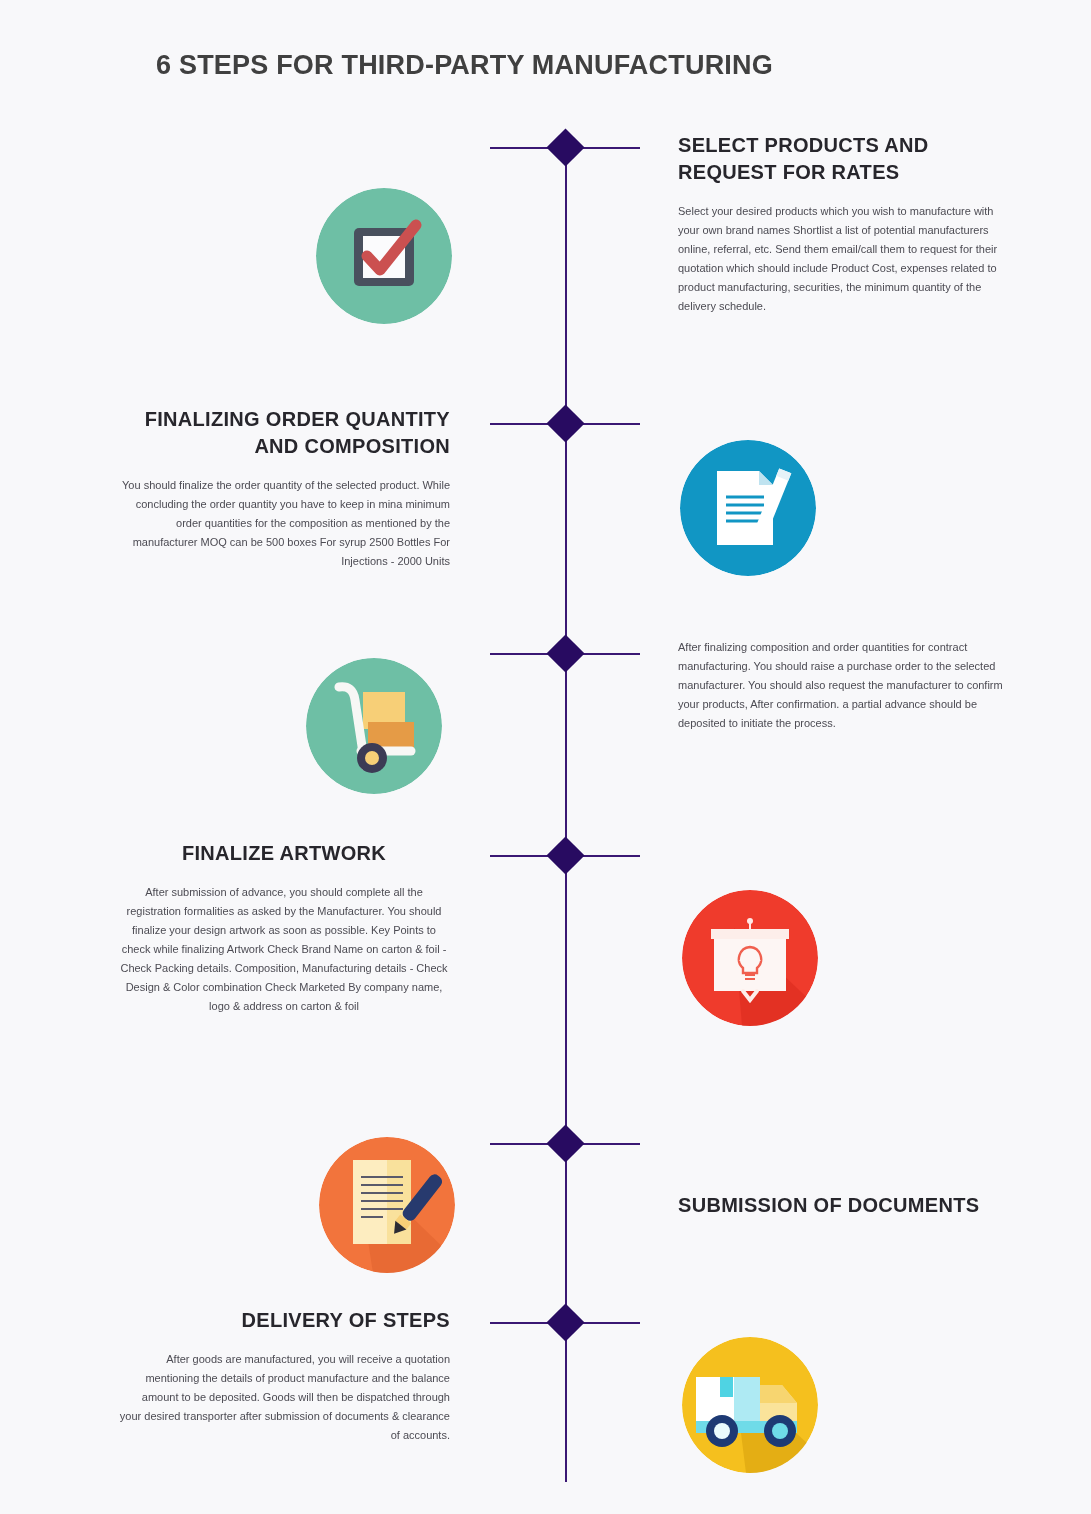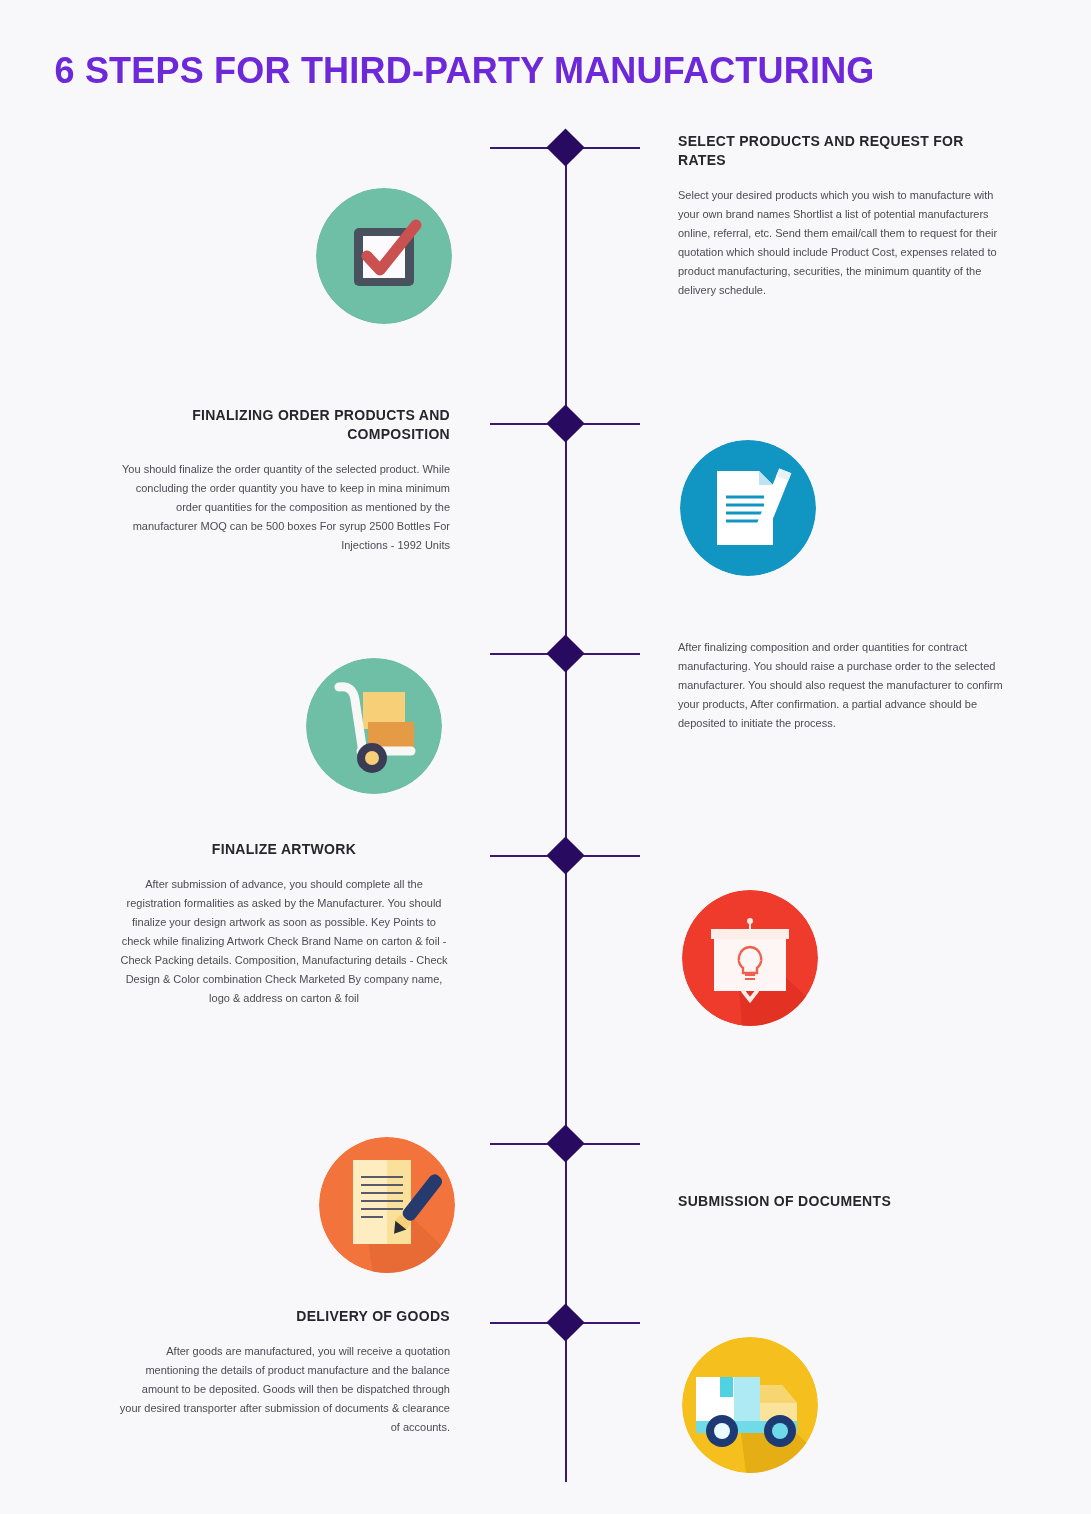--- a/index.html
+++ b/index.html
@@ -13,24 +13,24 @@
     overflow: hidden;
   }
 
   
   .title {
     position: absolute;
     top: 50px;
     left: 0;
     width: 929px;
     text-align: center;
-    font-size: 36px;
+    font-size: 27px;
     font-weight: bold;
     letter-spacing: 0.2px;
-    color: #6d28d9;
+    color: #404040;
   }
 
   
   .spine {
     position: absolute;
     left: 565px;
     top: 133px;
     width: 2px;
     height: 1349px;
     background: #3b1874;
@@ -52,21 +52,21 @@
     background: #3b1874;
     z-index: 2;
   }
 
   
   .step-text {
     position: absolute;
     width: 332px;
   }
   .step-text h2 {
-    font-size: 14px;
+    font-size: 20px;
     font-weight: bold;
     letter-spacing: 0.3px;
     color: #27262c;
     line-height: 1.35;
     margin-bottom: 16px;
   }
   .step-text p {
     font-size: 11px;
     line-height: 1.73;
     color: #4c4b53;
@@ -119,22 +119,22 @@
 <div class="icon-wrap" style="left:316px;top:188px;">
   <svg viewBox="0 0 136 136">
     <circle cx="68" cy="68" r="68" fill="#6ebfa5"></circle>
     <rect x="38" y="40" width="60" height="58" rx="5" fill="#49505e"></rect>
     <rect x="47" y="48" width="42" height="42" fill="#fbfbfd"></rect>
     <path d="M51 68 L64 82 L100 37" fill="none" stroke="#cb5050" stroke-width="11" stroke-linecap="round" stroke-linejoin="round"></path>
   </svg>
 </div>
 
 <div class="step-text left" style="top:406px;">
-  <h2>FINALIZING ORDER PRODUCTS AND COMPOSITION</h2>
-  <p>You should finalize the order quantity of the selected product. While concluding the order quantity you have to keep in mina minimum order quantities for the composition as mentioned by the manufacturer MOQ can be 500 boxes For syrup 2500 Bottles For Injections - 1992 Units</p>
+  <h2>FINALIZING ORDER QUANTITY AND COMPOSITION</h2>
+  <p>You should finalize the order quantity of the selected product. While concluding the order quantity you have to keep in mina minimum order quantities for the composition as mentioned by the manufacturer MOQ can be 500 boxes For syrup 2500 Bottles For Injections - 2000 Units</p>
 </div>
 <div class="icon-wrap" style="left:680px;top:440px;">
   <svg viewBox="0 0 136 136">
     <circle cx="68" cy="68" r="68" fill="#1196c4"></circle>
     <path d="M37 31 H79 L93 45 V105 H37 Z" fill="#ffffff"></path>
     <path d="M79 31 V45 H93 Z" fill="#bfe3f0"></path>
     <g stroke="#1196c4" stroke-width="3">
       <line x1="46" y1="57" x2="84" y2="57"></line>
       <line x1="46" y1="65" x2="84" y2="65"></line>
       <line x1="46" y1="73" x2="84" y2="73"></line>
@@ -205,21 +205,21 @@
     </g>
     <g transform="rotate(38 96 70)">
       <rect x="89" y="31" width="14" height="54" rx="6" fill="#273a6e"></rect>
       <rect x="89" y="85" width="14" height="8" fill="#f7cf77"></rect>
       <path d="M89 93 L96 104 L103 93 Z" fill="#2b2b33"></path>
     </g>
   </svg>
 </div>
 
 <div class="step-text left" style="top:1307px;">
-  <h2>DELIVERY OF GOODS</h2>
+  <h2>DELIVERY OF STEPS</h2>
   <p>After goods are manufactured, you will receive a quotation mentioning the details of product manufacture and the balance amount to be deposited. Goods will then be dispatched through your desired transporter after submission of documents &amp; clearance of accounts.</p>
 </div>
 <div class="icon-wrap" style="left:682px;top:1337px;">
   <svg viewBox="0 0 136 136">
     <circle cx="68" cy="68" r="68" fill="#f5c01e"></circle>
     <path d="M52 40 L136 116 L136 136 L64 136 Z" fill="#d69e0c" opacity="0.55"></path>
     <rect x="14" y="40" width="64" height="54" fill="#ffffff"></rect>
     <rect x="52" y="40" width="26" height="54" fill="#aeeaf3"></rect>
     <rect x="38" y="40" width="13" height="20" fill="#4fd3e3"></rect>
     <path d="M78 48 H100 L115 66 V94 H78 Z" fill="#fae39a"></path>

